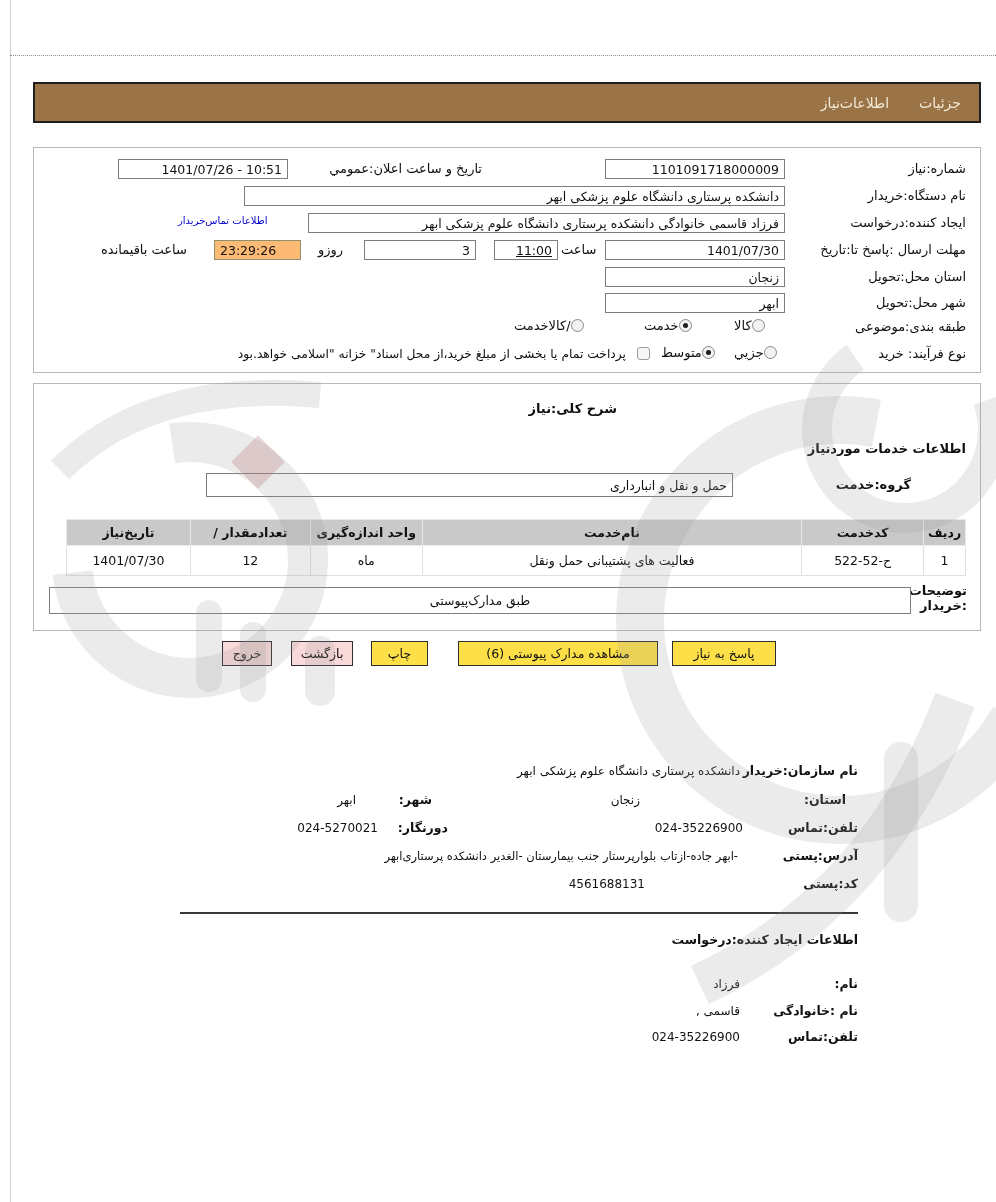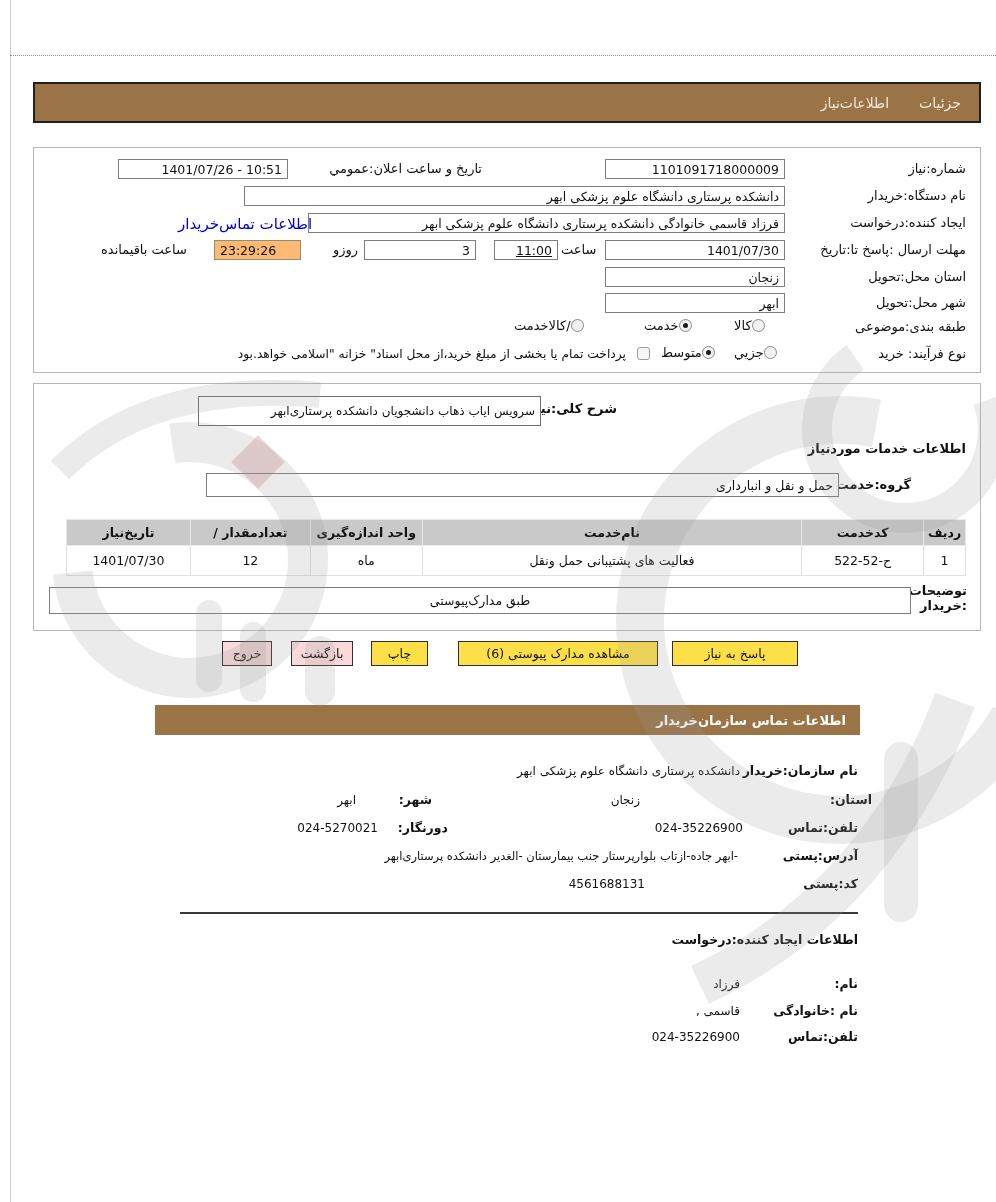--- a/index.html
+++ b/index.html
@@ -18,21 +18,21 @@
   #panel-request { top:147px; width:948px; height:226px; }
   #panel-need    { top:383px; width:948px; height:248px; }
 
   .lbl  { position:absolute; font-size:13px; white-space:nowrap; color:#101010; }
   .blbl { font-weight:bold; }
   .inp  { position:absolute; height:20px; border:1px solid #7d7d7d; background:#fff;
           font-size:12.5px; display:flex; align-items:center; padding:0 5px; white-space:nowrap; overflow:hidden; }
   .inp.ltr { direction:ltr; justify-content:flex-end; }
   .timer { background:#fdba74; border:1px solid #8f8f6f; justify-content:flex-end; }
 
-  .link { position:absolute; color:#0000cc; font-size:15px; white-space:nowrap; cursor:pointer; }
+  .link { position:absolute; color:#0000cc; font-size:10px; white-space:nowrap; cursor:pointer; }
 
   .opt { position:absolute; display:flex; align-items:center; font-size:13px; white-space:nowrap; }
   .radio { width:13px; height:13px; border-radius:50%; border:1px solid #8a8a8a; background:#f1f1f1; flex:0 0 auto; }
   .radio.checked { display:flex; align-items:center; justify-content:center; }
   .radio.checked::after { content:""; width:5px; height:5px; border-radius:50%; background:#1c1c1c; }
   .chk { position:absolute; width:13px; height:13px; border:1px solid #9b9b9b; border-radius:3px; background:#f6f6f6; }
 
   table.svc { position:absolute; left:32px; top:135px; width:900px; border-collapse:collapse;
               border:1px solid #9e9e9e; }
   table.svc th { background:#c9c9c9; border:1px solid #e9e9e9; height:26px; font-size:12.5px; font-weight:bold; text-align:center; white-space:nowrap; }
@@ -93,21 +93,21 @@
     <div class="inp" style="left:571px; top:92px; width:180px;">
       <span>1401/07/30</span>
     </div>
     <span class="lbl" style="left:527px; top:94px;">ساعت</span>
     <div class="inp" style="left:460px; top:92px; width:64px;text-decoration:underline;">
       <span>11:00</span>
     </div>
     <div class="inp" style="left:330px; top:92px; width:112px;">
       <span>3</span>
     </div>
-    <span class="lbl" style="left:299px; top:94px;text-align:center;">روزو</span>
+    <span class="lbl" style="left:284px; top:94px;text-align:center;">روزو</span>
     <div class="inp timer" style="left:180px; top:92px; width:87px;">
       <span>23:29:26</span>
     </div>
     <span class="lbl" style="left:67px; top:94px;">ساعت باقیمانده</span>
 
     <span class="lbl" style="right:14px; top:121px;">استان محل:تحویل</span>
     <div class="inp" style="left:571px; top:119px; width:180px;">
       <span>زنجان</span>
     </div>
     <span class="lbl" style="right:14px; top:147px;">شهر محل:تحویل</span>
@@ -138,28 +138,25 @@
       <span class="radio checked"></span>
       <span>متوسط</span>
     </span>
     <span class="chk" style="left:603px; top:199px;"></span>
     <span class="lbl" style="right:354px; top:199px; font-size:12.3px;">پرداخت تمام یا بخشی از مبلغ خرید،از محل اسناد" خزانه "اسلامی خواهد.بود</span>
   </div>
 
   <div class="panel" id="panel-need">
 
     <span class="lbl blbl" style="right:363px; top:17px;">شرح کلی:نیاز</span>
-    <div class="inp" style="left:164px; top:12px; width:343px; height:30px; border-color:#6e6e6e; font-size:12px;">
-      <span>سرویس ایاب ذهاب دانشجویان دانشکده پرستاری‌ابهر</span>
-    </div>
 
     <span class="lbl blbl" style="right:14px; top:57px;">اطلاعات خدمات موردنیاز</span>
 
     <span class="lbl blbl" style="right:69px; top:93px;">گروه:خدمت</span>
-    <div class="inp" style="left:172px; top:89px; width:633px; height:24px;padding-left:14px;">
+    <div class="inp" style="left:172px; top:89px; width:527px; height:24px;padding-left:14px;">
       <span>حمل و نقل و انبارداری</span>
     </div>
 
     <table class="svc">
       <colgroup>
         <col style="width:42px">
           <col style="width:122px">
           <col style="width:380px">
         <col style="width:112px">
           <col style="width:120px">
@@ -189,34 +186,31 @@
 
     <span class="lbl blbl" style="right:13px; top:200px; line-height:1.15; text-align:right;">
       <span>توضیحات</span><br>
       <span>:خریدار</span>
     </span>
     <div class="inp" style="left:15px; top:203px; width:862px; height:27px; justify-content:center;">
       <span>طبق مدارک‌پیوستی</span>
     </div>
   </div>
 
-  <div class="btn green" style="left:672px; width:126px;">پاسخ به نیاز</div>
+  <div class="btn green" style="left:672px; width:104px;">پاسخ به نیاز</div>
   <div class="btn green" style="left:458px; width:200px;">مشاهده مدارک پیوستی (6)</div>
   <div class="btn green" style="left:371px; width:57px;">چاپ</div>
   <div class="btn pink" style="left:291px; width:62px;">بازگشت</div>
   <div class="btn pink" style="left:222px; width:50px;">خروج</div>
 
-  <div class="bar2">
-    <span>اطلاعات تماس سازمان‌خریدار</span>
-  </div>
 
   <span class="clbl" style="right:138px; top:763px;">نام سازمان:خریدار</span>
   <span class="cval" style="right:256px; top:764px;">دانشکده پرستاری دانشگاه علوم پزشکی ابهر</span>
 
-  <span class="clbl" style="right:124px; top:792px;margin-left:47px;">استان:</span>
+  <span class="clbl" style="right:150px; top:792px;margin-left:47px;">استان:</span>
   <span class="cval" style="right:356px; top:793px;">زنجان</span>
   <span class="clbl" style="right:564px; top:792px;">شهر:</span>
   <span class="cval" style="right:640px; top:793px;">ابهر</span>
 
   <span class="clbl" style="right:138px; top:820px;">تلفن:تماس</span>
   <span class="cval ltr" style="right:253px; top:821px;">024-35226900</span>
   <span class="clbl" style="right:548px; top:820px;">دورنگار:</span>
   <span class="cval ltr" style="right:618px; top:821px;">024-5270021</span>
 
   <span class="clbl" style="right:138px; top:848px;">آدرس:پستی</span>

